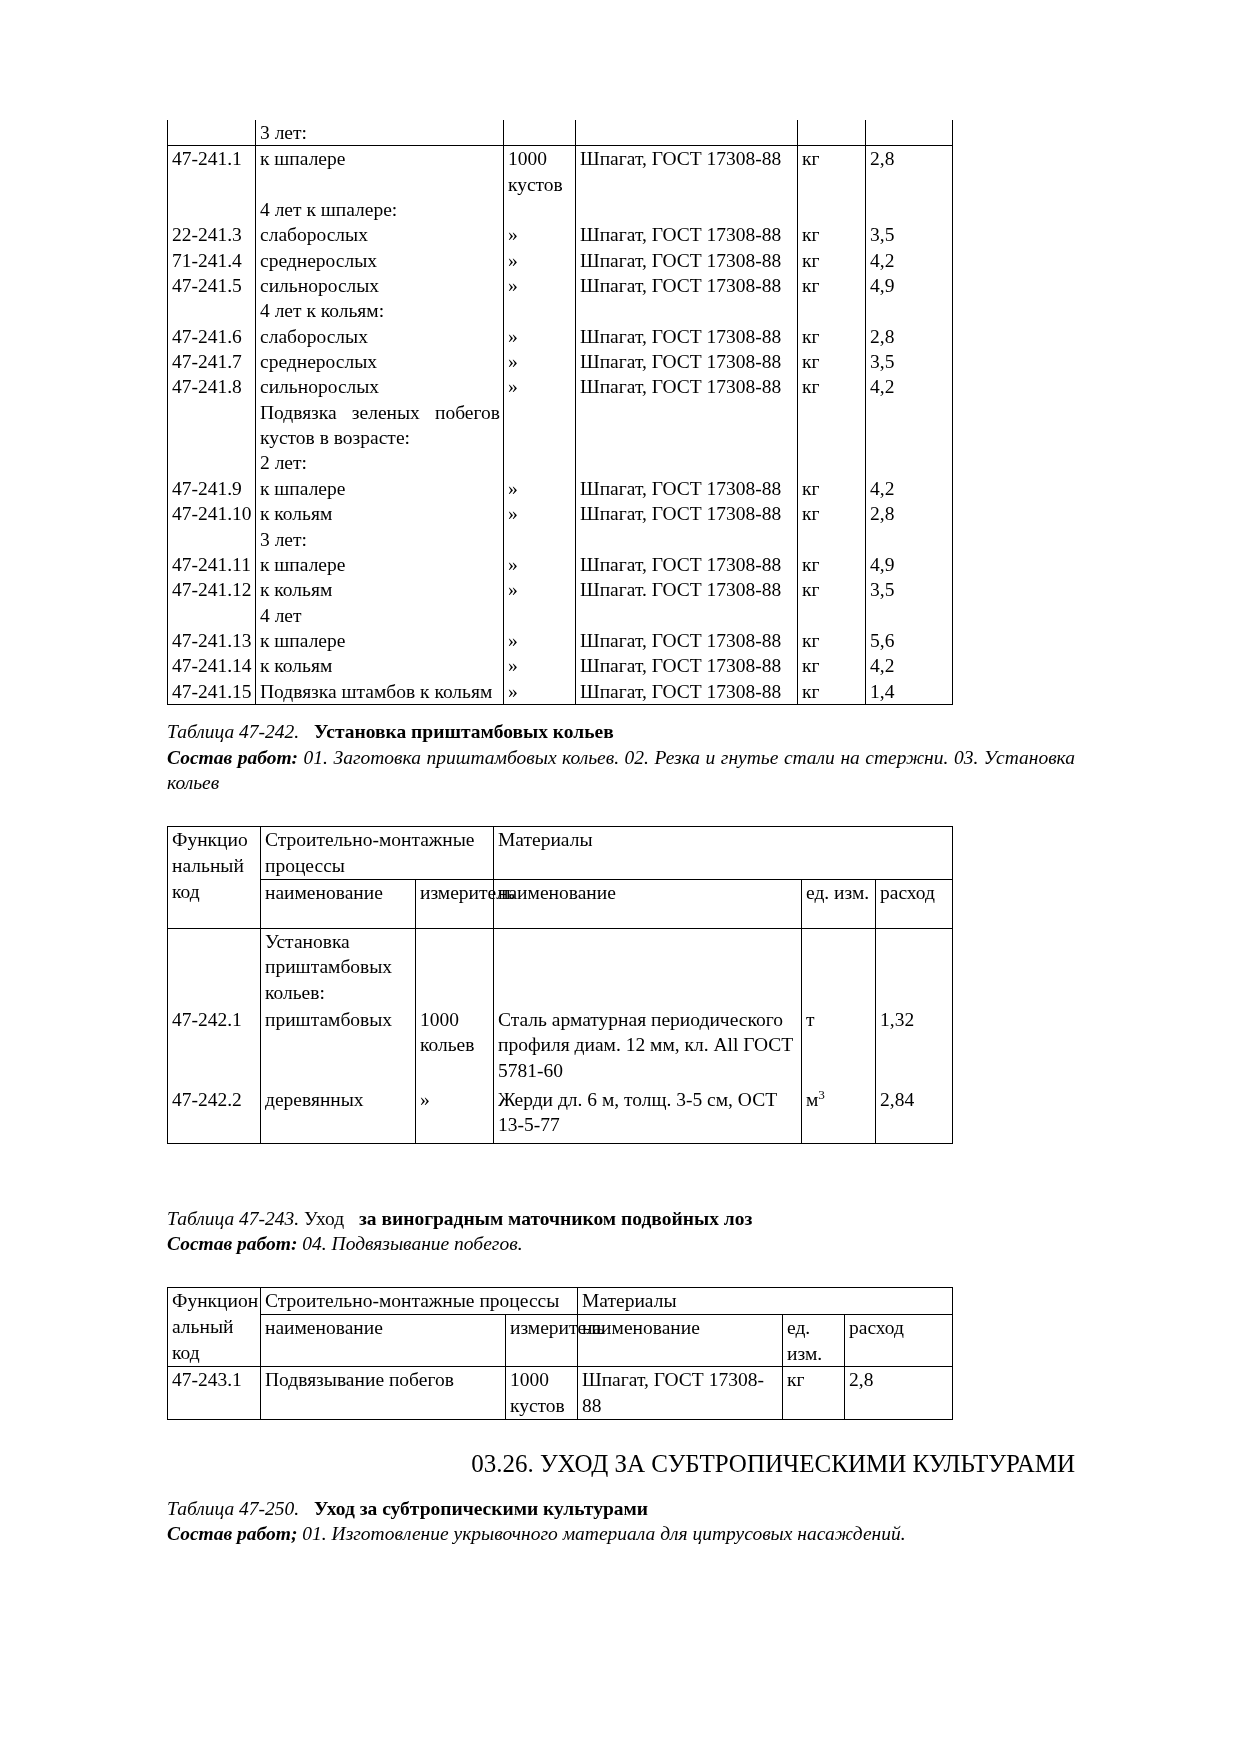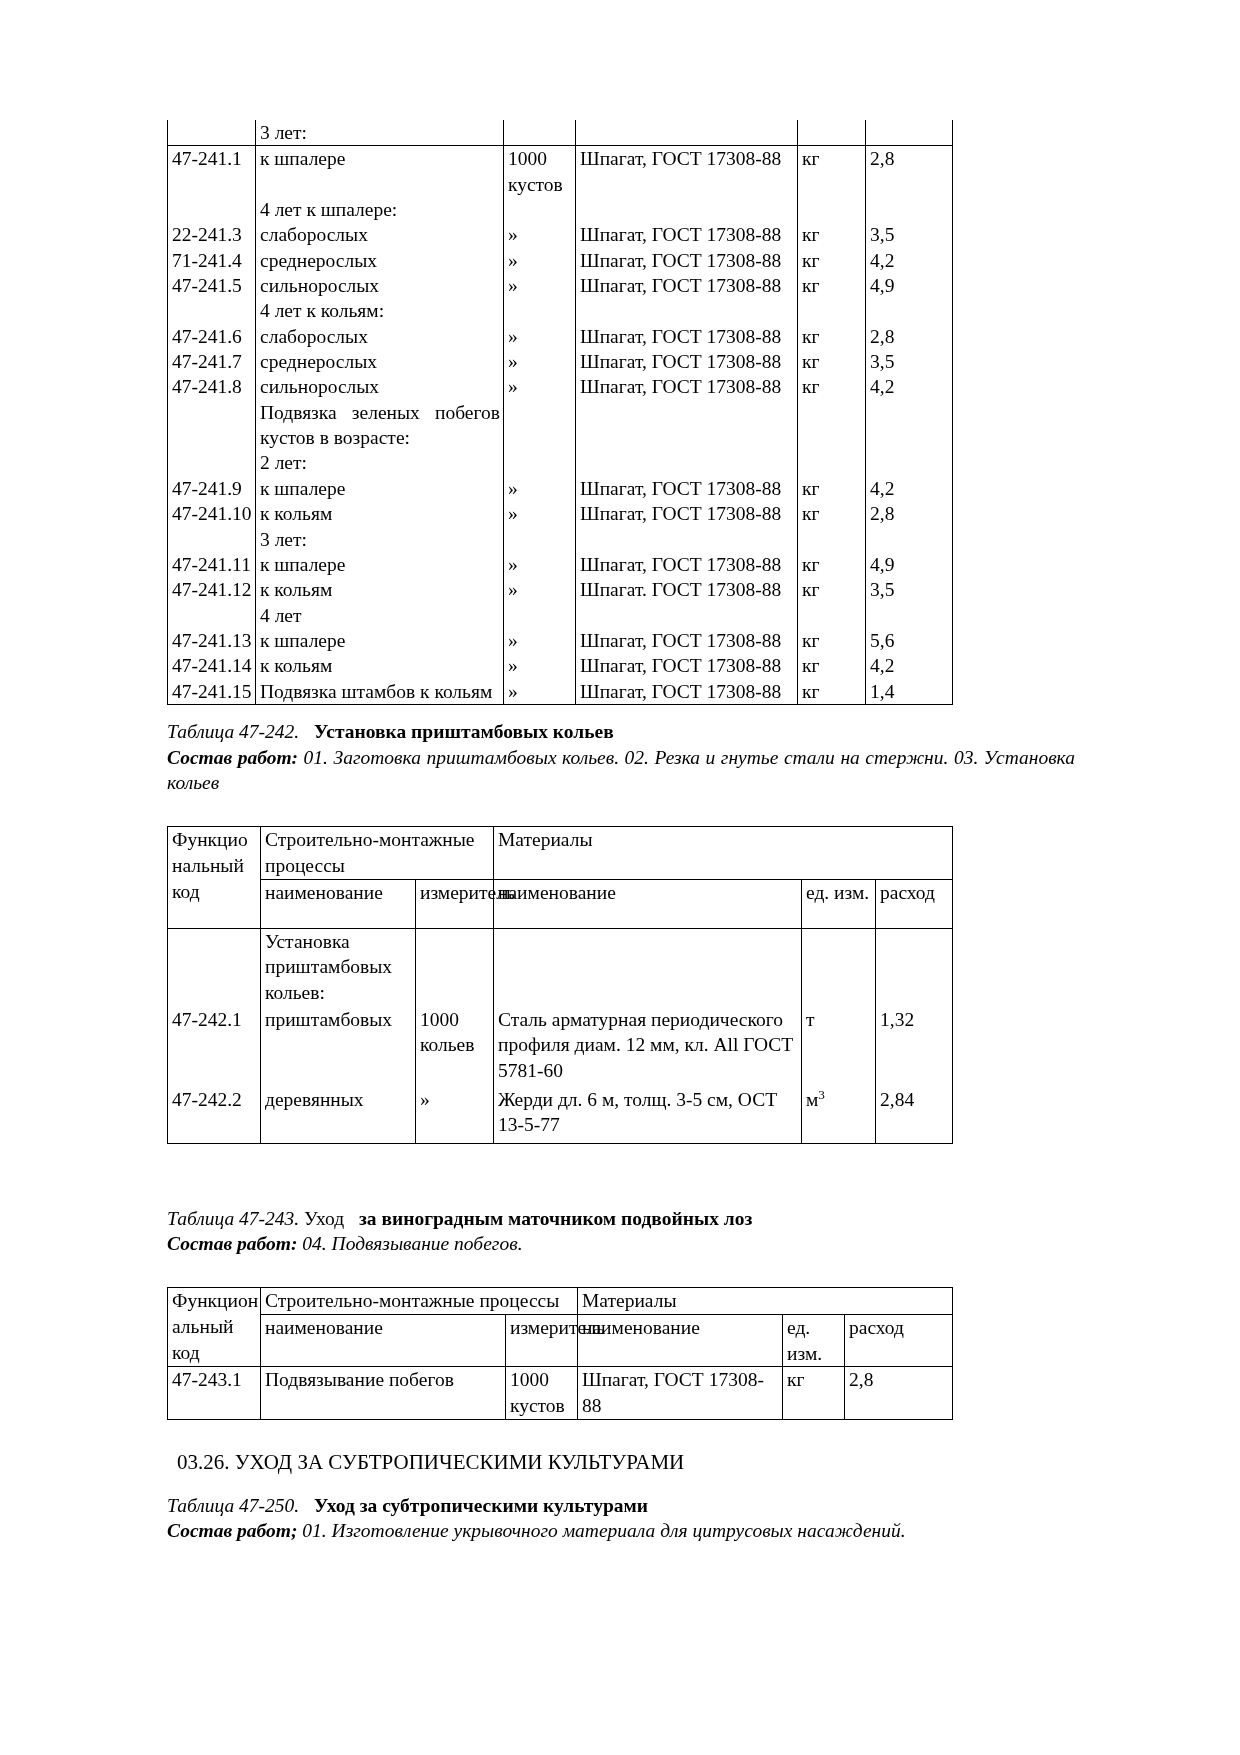--- a/index.html
+++ b/index.html
@@ -84,23 +84,24 @@
   .t243 { width: 785px; }
   .t243 col.c1 { width: 93px; }
   .t243 col.c2 { width: 245px; }
   .t243 col.c3 { width: 72px; }
   .t243 col.c4 { width: 205px; }
   .t243 col.c5 { width: 62px; }
   .t243 col.c6 { width: 108px; }
   .t243 td { font-size: 19.5px; line-height: 1.32; }
 
   .section-head {
-    font-size: 21px;
+    font-size: 25px;
     margin: 0;
     padding-left: 10px;
+    text-align: right;
   }
   sup { font-size: 0.68em; vertical-align: super; line-height: 0; }
 </style>
 </head>
 <body>
 
 <div class="page">
 
   <table class="doc t241">
     <colgroup>

